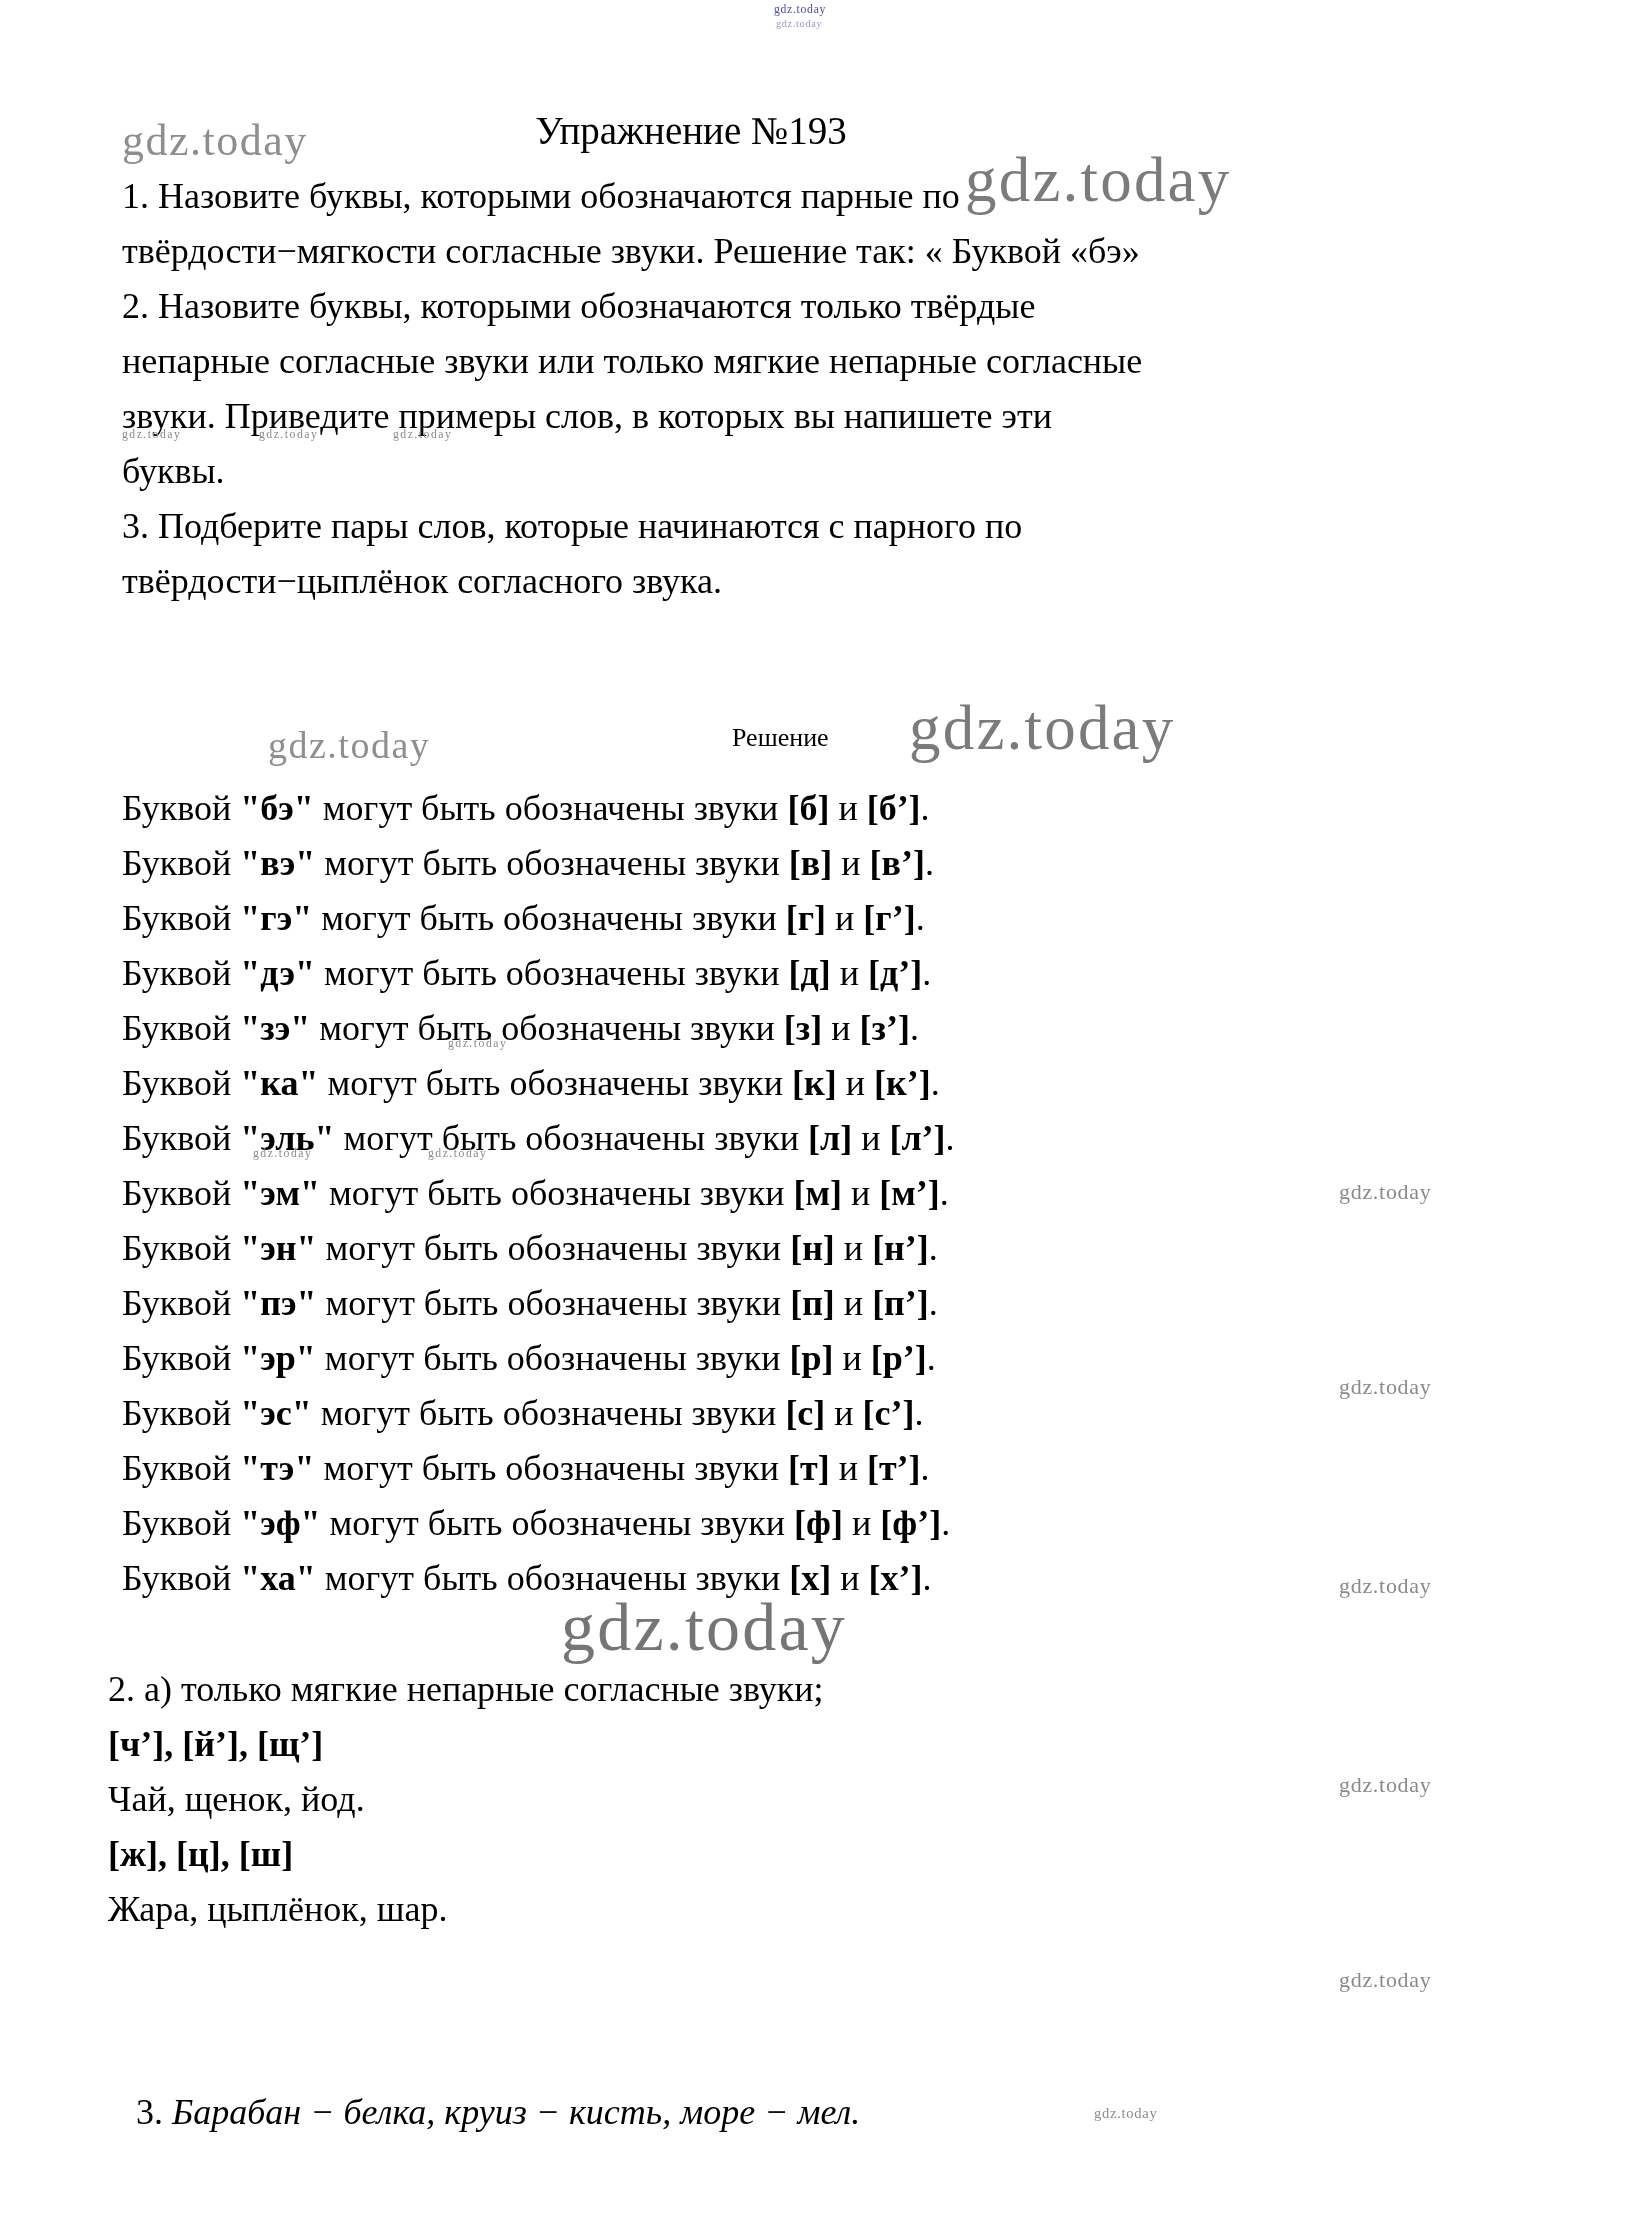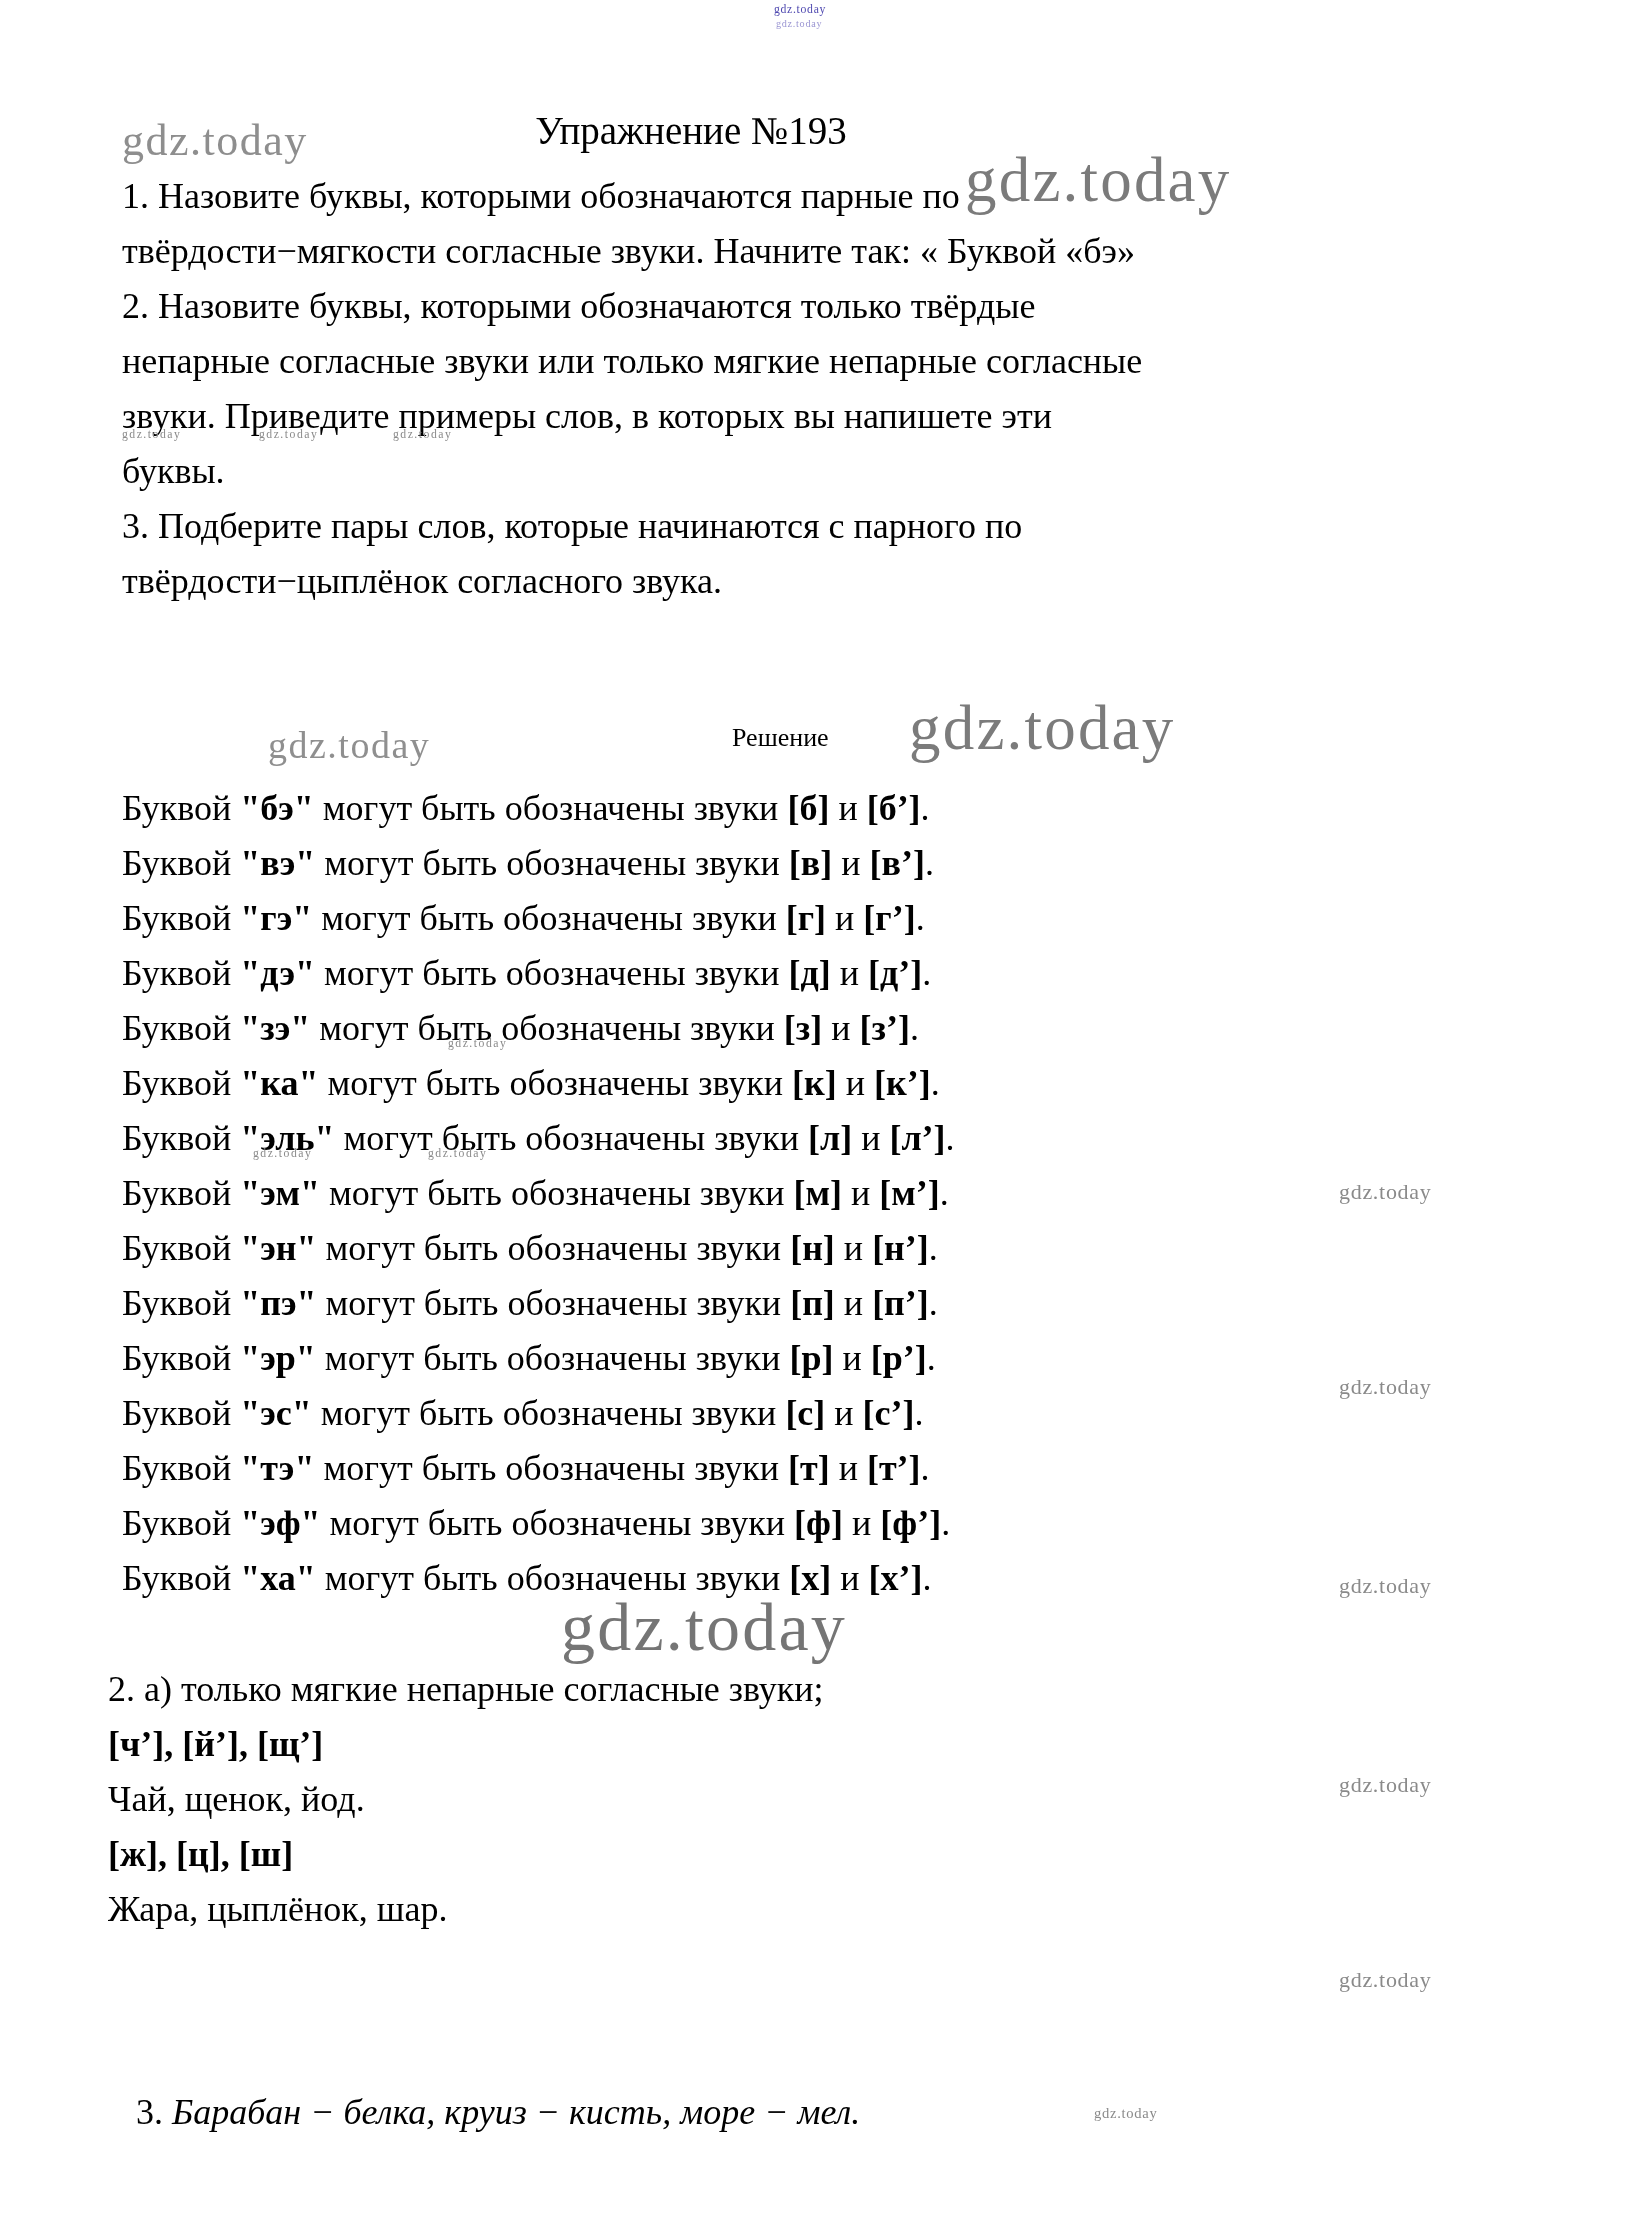--- a/index.html
+++ b/index.html
@@ -85,21 +85,21 @@
   <div class="wm wm-top1">gdz.today</div>
   <div class="wm wm-top2">gdz.today</div>
 
   <div class="wm wm-header-left">gdz.today</div>
   <div class="title">Упражнение №193</div>
 
   <div class="wm wm-intro-big">gdz.today</div>
 
   <div class="task-block">
       <div class="line">1. Назовите буквы, которыми обозначаются парные по</div>
-      <div class="line">твёрдости−мягкости согласные звуки. Начните так: « Буквой «бэ»</div>
+      <div class="line">твёрдости−мягкости согласные звуки. Решение так: « Буквой «бэ»</div>
       <div class="line">2. Назовите буквы, которыми обозначаются только твёрдые</div>
       <div class="line">непарные согласные звуки или только мягкие непарные согласные</div>
       <div class="line">звуки. Приведите примеры слов, в которых вы напишете эти</div>
       <div class="line">буквы.</div>
       <div class="line">3. Подберите пары слов, которые начинаются с парного по</div>
       <div class="line">твёрдости−цыплёнок согласного звука.</div>
     </div>
 
   <div class="wm wm-t1">gdz.today</div>
   <div class="wm wm-t2">gdz.today</div>

